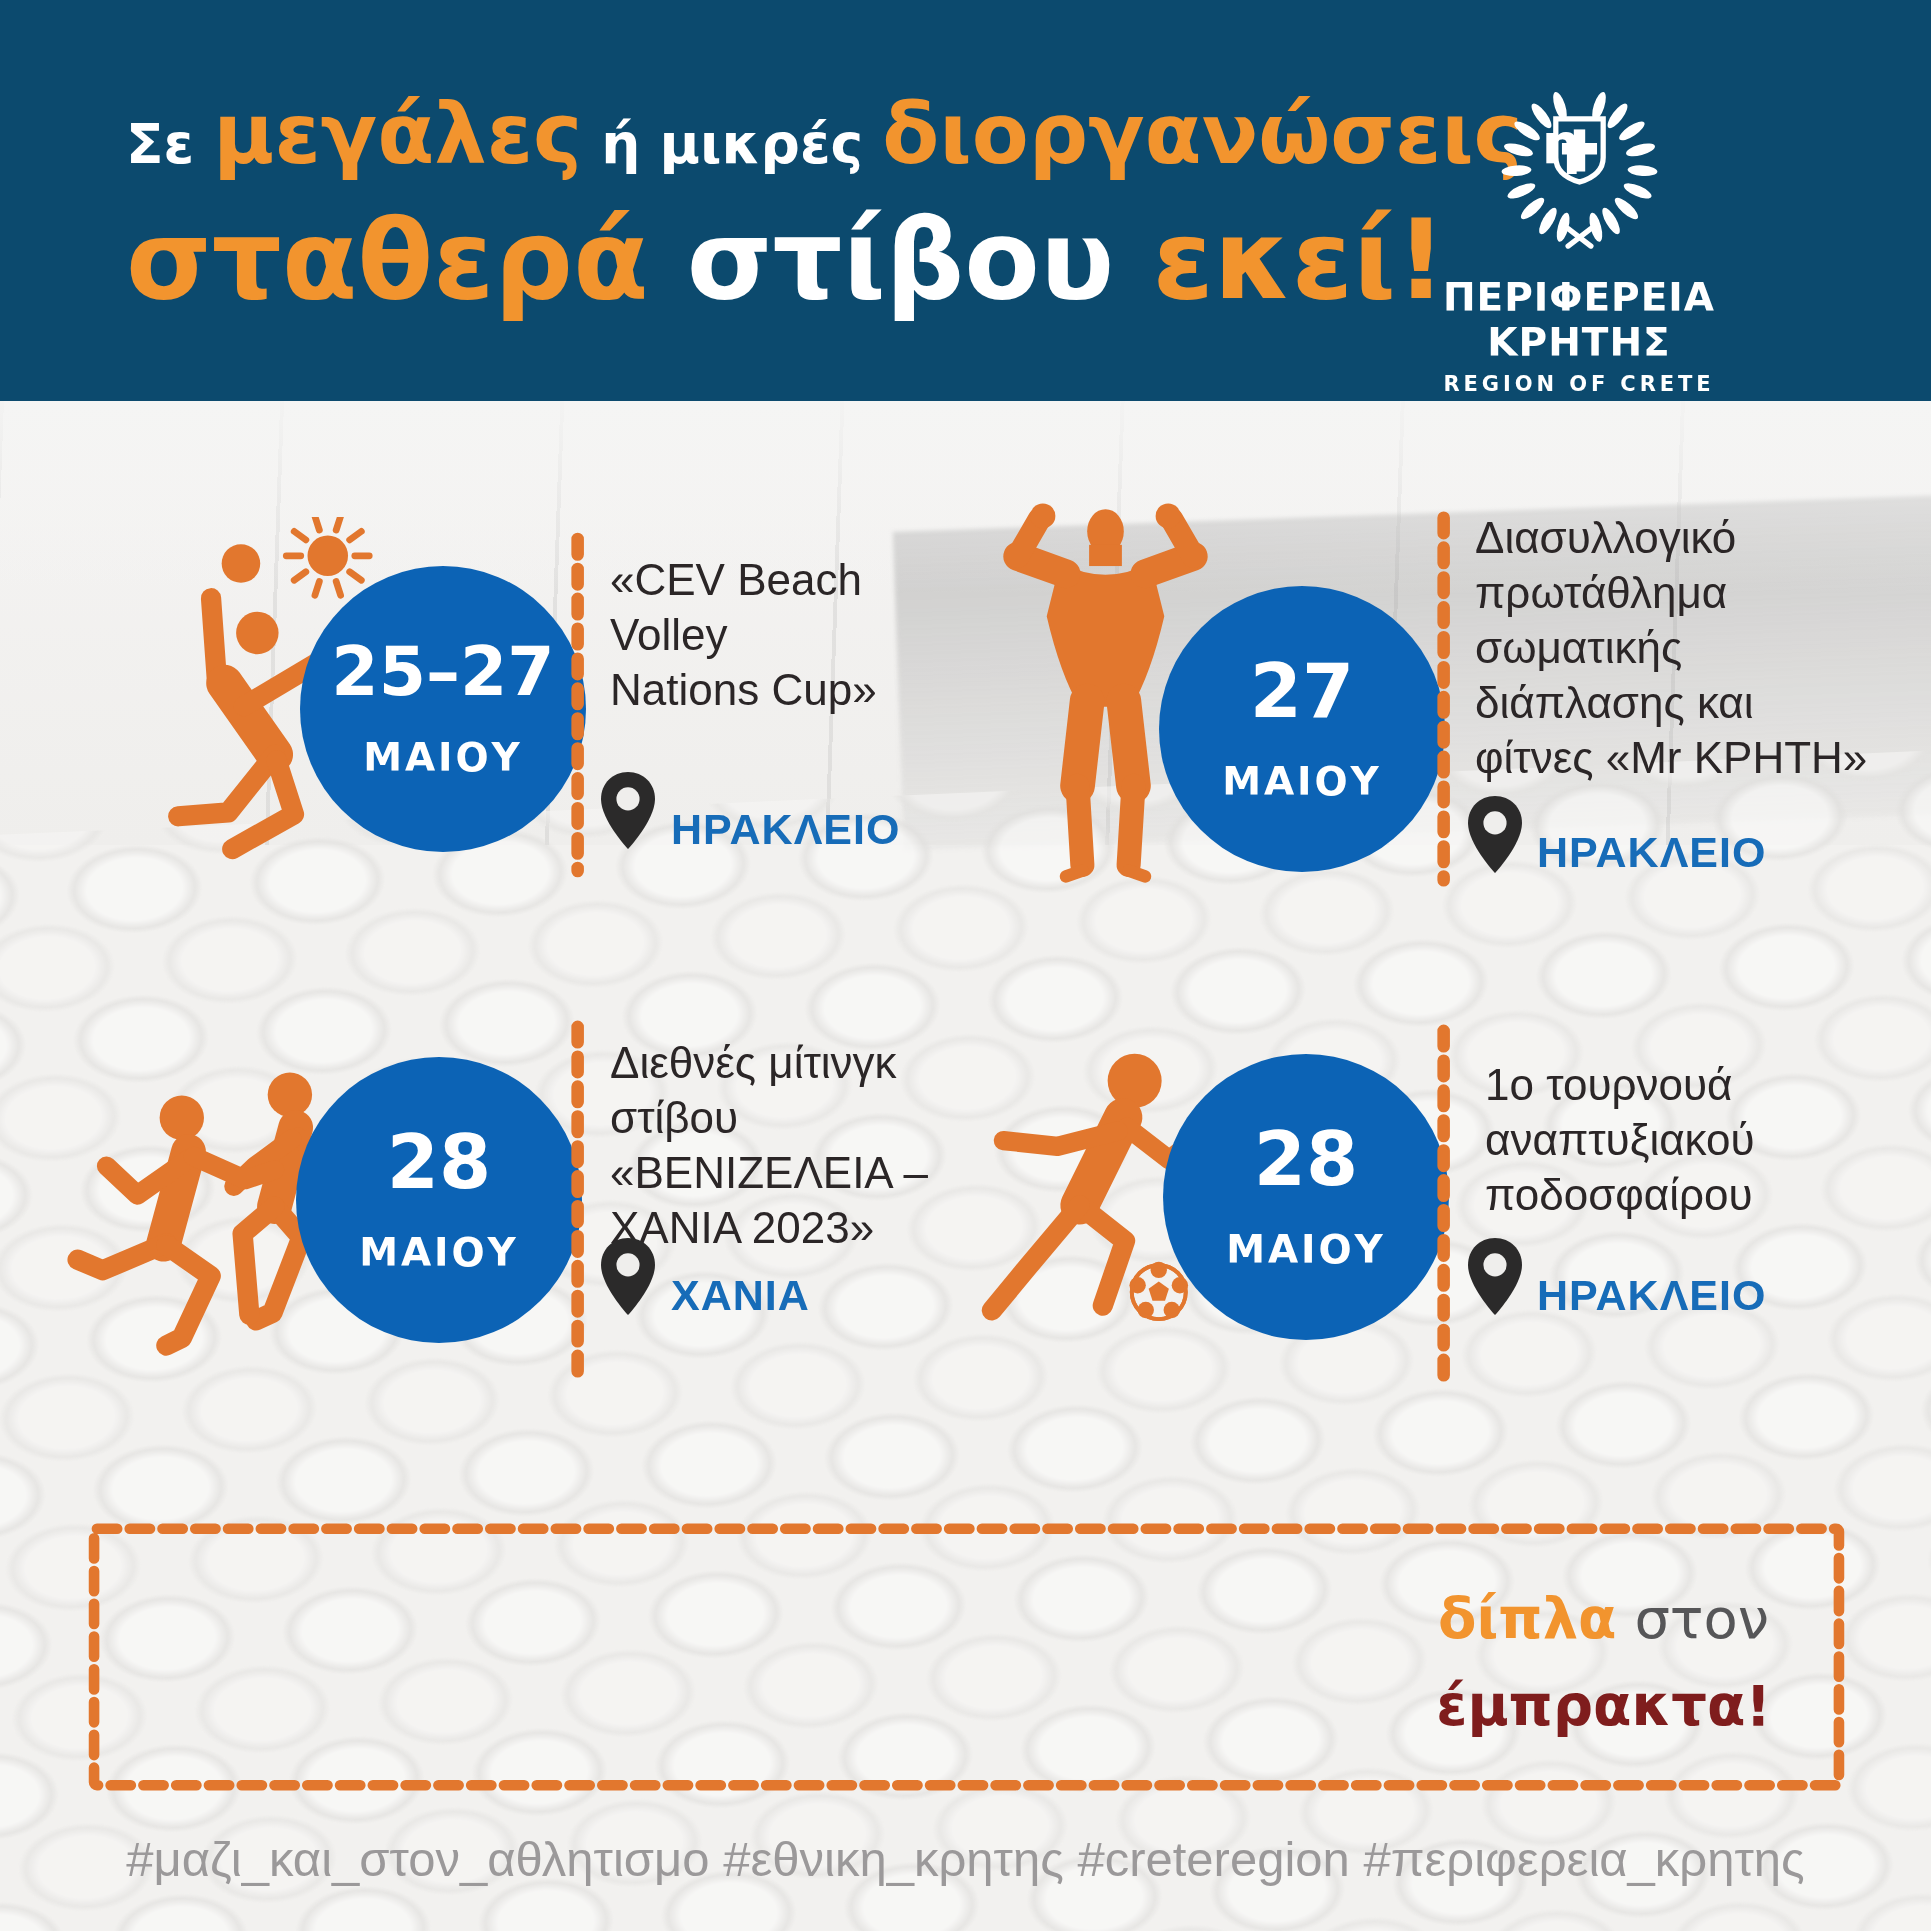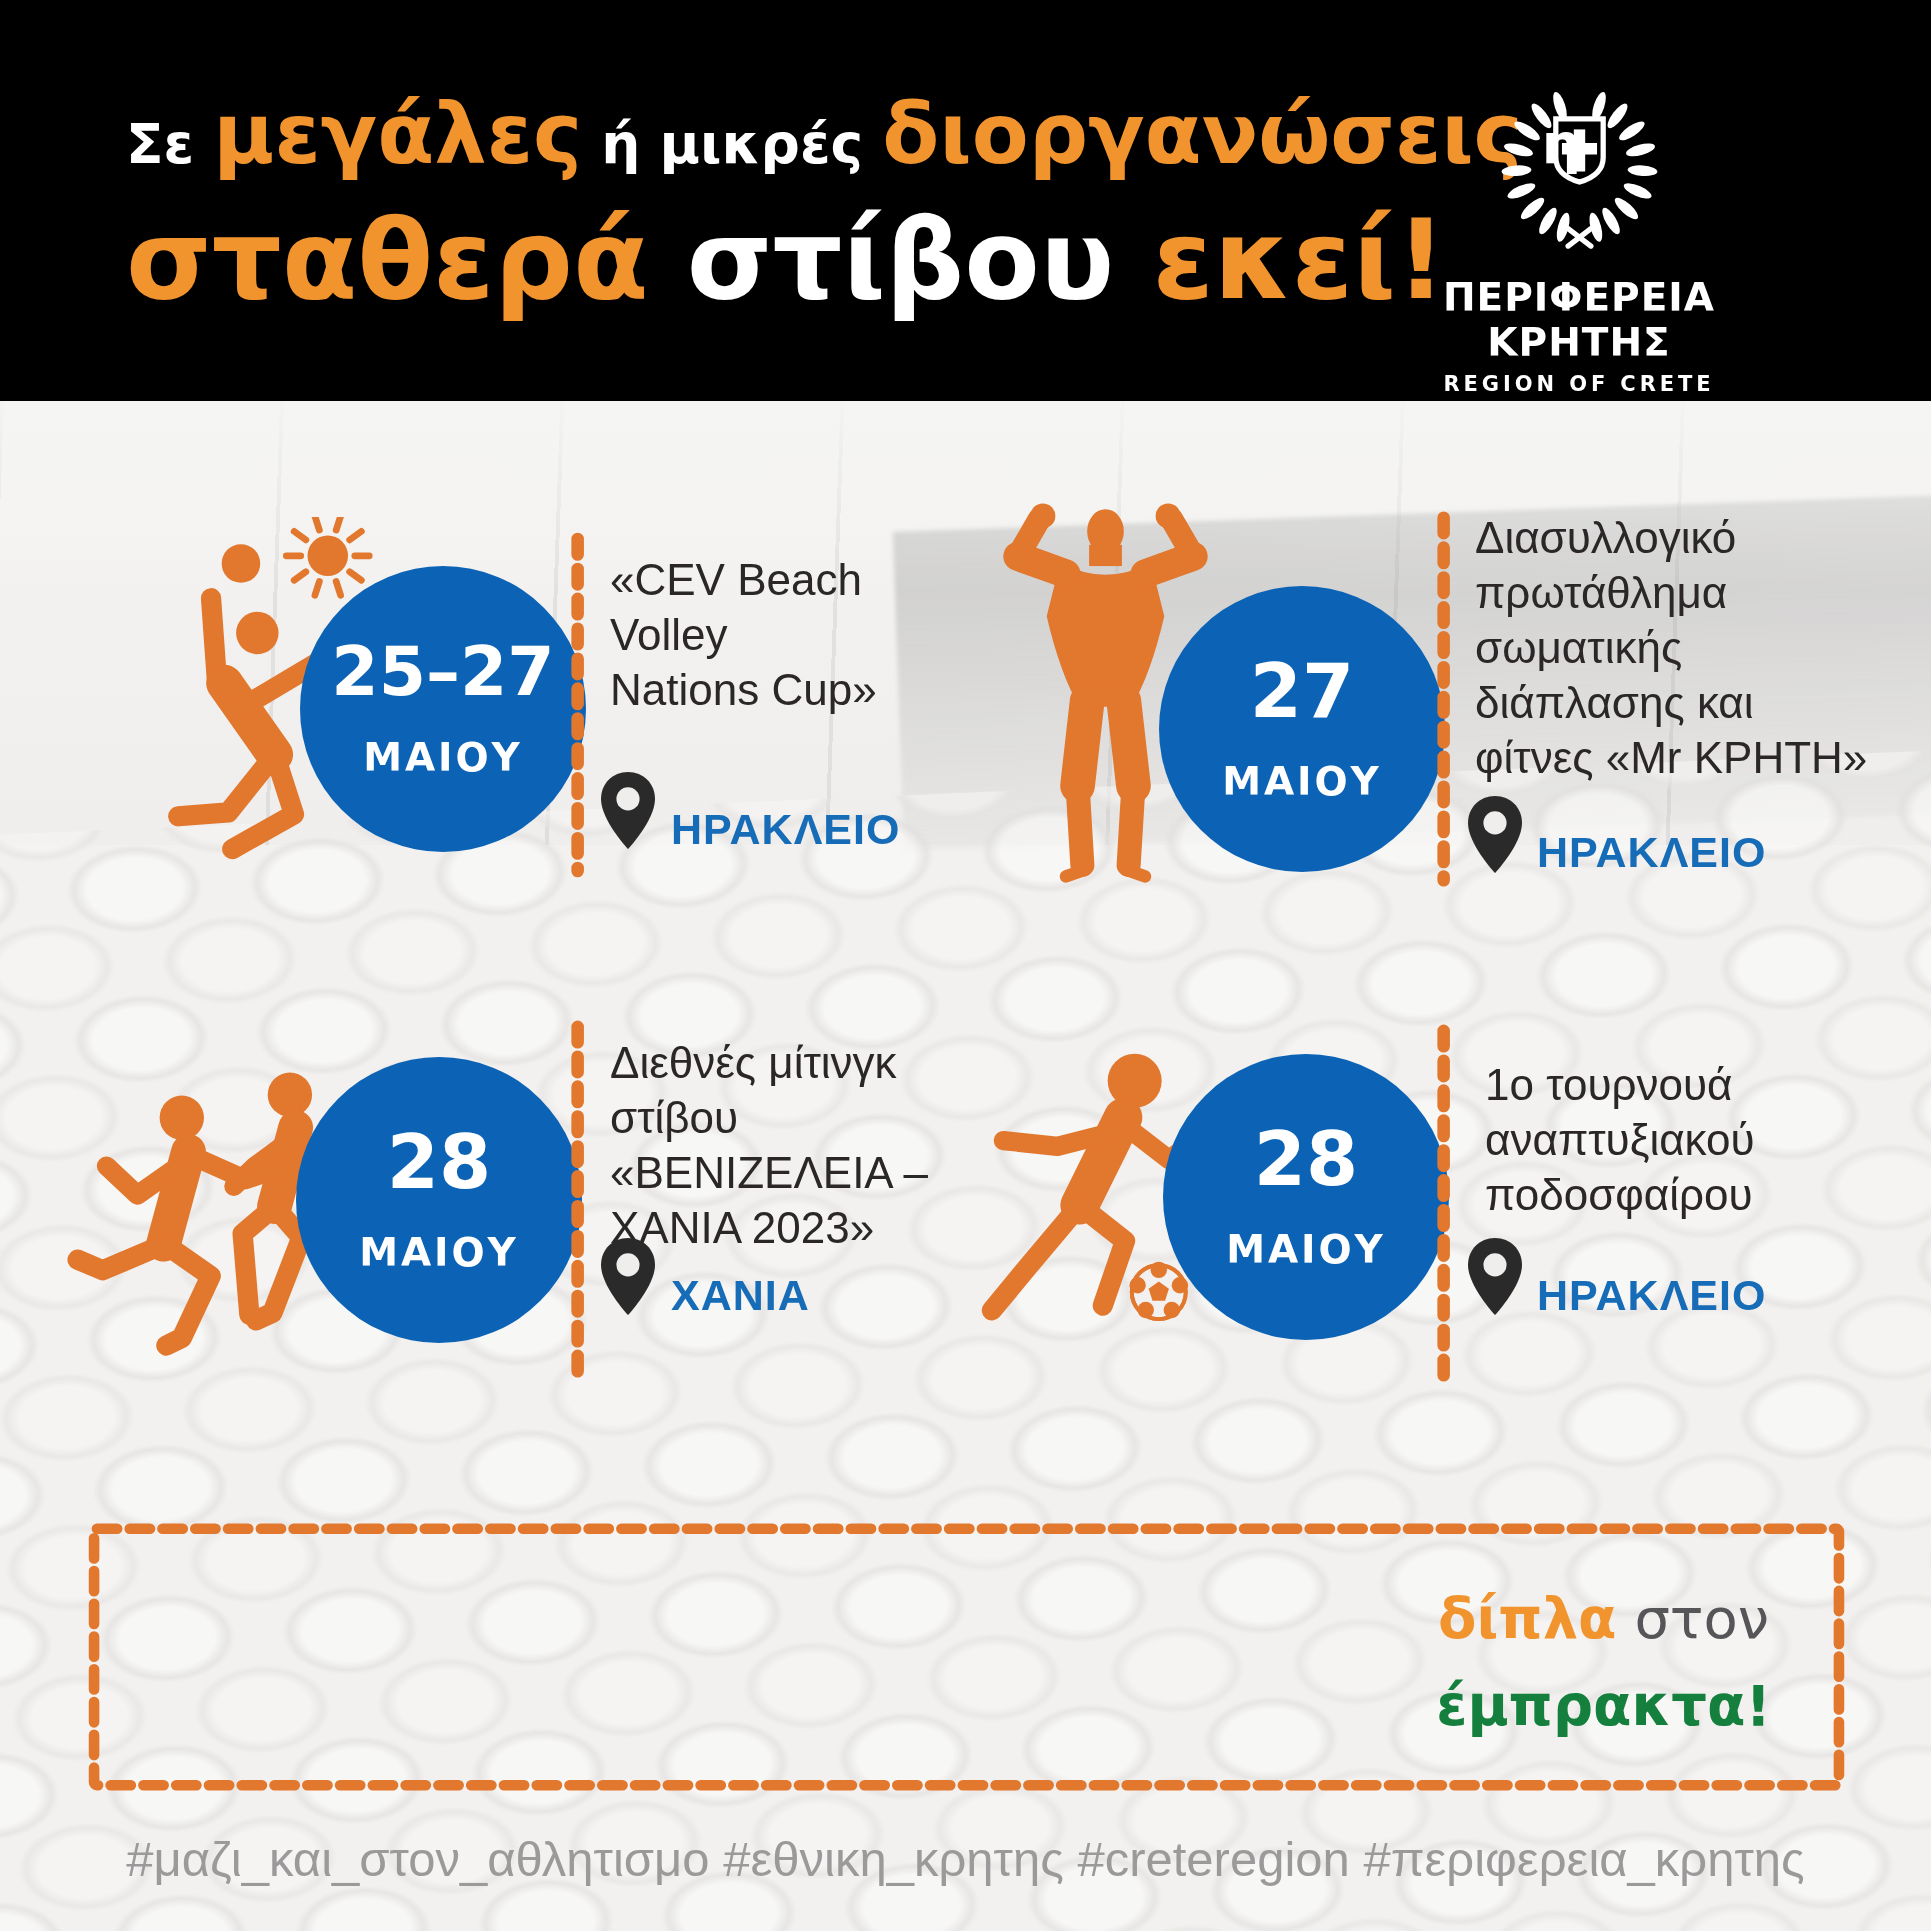--- a/index.html
+++ b/index.html
@@ -18,21 +18,21 @@
     opacity:.6;
     background-image:
       radial-gradient(92px 60px at 50% 40%, #fbfbfa 52%, #e0dfdd 66%, rgba(0,0,0,0) 74%),
       radial-gradient(92px 60px at 50% 40%, #f7f6f5 52%, #e4e3e1 66%, rgba(0,0,0,0) 74%);
     background-size:183px 150px,183px 150px;
     background-position:0 0,92px 75px;}
   .bg-fade{position:absolute;left:0;top:401px;width:1931px;height:193px;
     background:linear-gradient(180deg, rgba(245,245,244,.9), rgba(245,245,244,0));}
 
   
-  .header{position:absolute;left:0;top:0;width:1931px;height:401px;background:#000000;}
+  .header{position:absolute;left:0;top:0;width:1931px;height:401px;background:#0c4a6e;}
   .header-text{position:absolute;left:126px;top:93px;width:1052px;text-align:center;line-height:1;}
   .h-line1{white-space:nowrap;}
   .h-line1 .w-sm{font-size:55px;font-weight:700;color:#ffffff;}
   .h-line1 .o-lg{font-size:83px;font-weight:700;color:#f2942e;}
   .h-line2{margin-top:29px;white-space:nowrap;}
   .h-line2 .o-xl{font-size:110px;font-weight:700;color:#f2942e;}
   .h-line2 .w-xl{font-size:110px;font-weight:700;color:#ffffff;}
 
   .logo{position:absolute;left:1405px;top:68px;width:348px;text-align:center;color:#ffffff;}
   .logo-title{font-size:39px;font-weight:700;letter-spacing:1px;margin-top:9.7px;}
@@ -52,21 +52,21 @@
   .dash-sep{position:absolute;width:19.3px;}
   .pin{position:absolute;width:58px;height:81px;}
 
   
   .cta-box{position:absolute;left:87px;top:1523px;width:1759px;height:268px;}
   .cta-border{position:absolute;left:0;top:0;}
   .cta-text{position:absolute;right:75px;top:27px;text-align:center;line-height:73px;margin-top:32px;}
   .cta-text .l1-accent{font-size:56px;font-weight:700;color:#f2942e;}
   .cta-text .l1-rest{font-size:56px;font-weight:400;color:#565658;}
   .cta-l2{font-size:56px;font-weight:700;color:#2b2627;}
-  .cta-l3{font-size:56px;font-weight:700;color:#15803d;}
+  .cta-l3{font-size:56px;font-weight:700;color:#7f1d1d;}
 
   .hashtags{position:absolute;left:0;top:1831px;width:1931px;text-align:center;
     font-family:"Liberation Sans","DejaVu Sans",sans-serif;
     font-size:49px;font-weight:400;color:#9b999a;}
 </style>
 </head>
 <body>
 
 <div class="poster">
 

